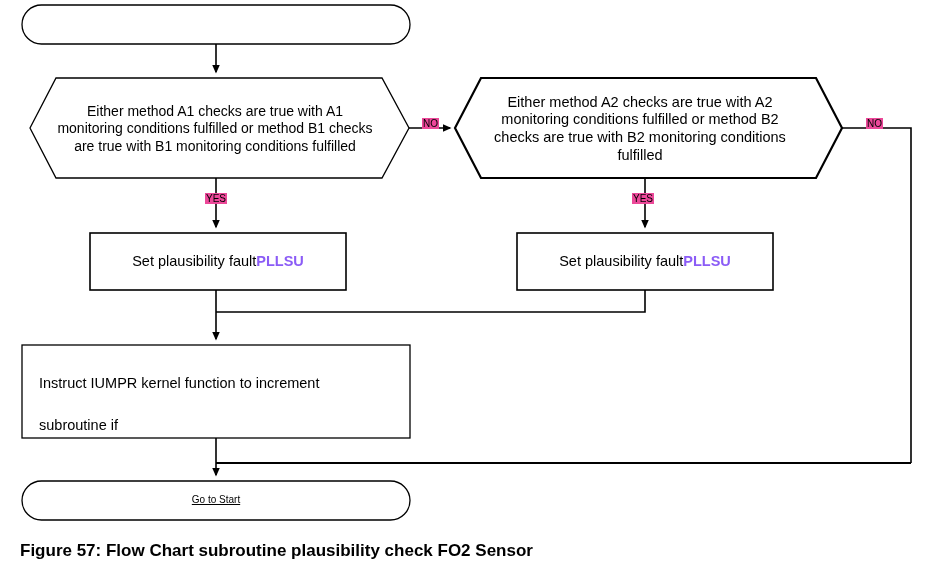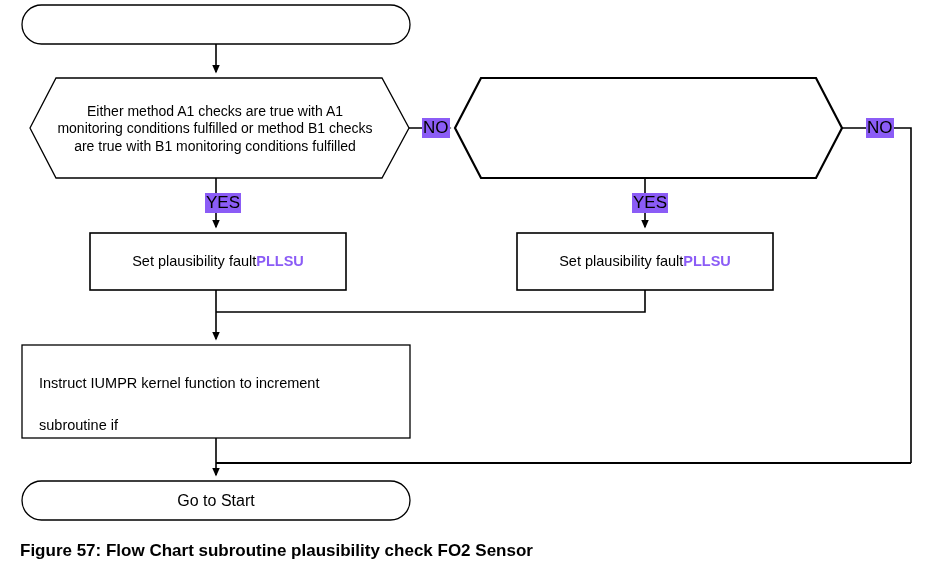--- a/index.html
+++ b/index.html
@@ -86,30 +86,31 @@
     width: 46px;
   }
   #iumpr-box-text .bullet-body {
     display: inline-block;
     vertical-align: top;
     width: 320px;
   }
   
   #goto-start-label {
     left: 30px; top: 481px; width: 372px; height: 39px;
-    font-size: 16px;
+    font-size: 10px;
+    text-decoration: underline;
   }
 
   
   .edge-label {
     position: absolute;
     font-family: "Liberation Sans", sans-serif;
-    font-size: 17px;
+    font-size: 10px;
     color: #000000;
-    background: #8b5cf6;
+    background: #ec4899;
     padding: 0 1px;
     pointer-events: none;
   }
   #label-yes-left  { left: 205px; top: 193px; }
   #label-yes-right { left: 632px; top: 193px; }
   #label-no-mid    { left: 422px; top: 118px; }
   #label-no-right  { left: 866px; top: 118px; }
 
   
   #figure-caption {
@@ -164,20 +165,21 @@
     <line x1="216" y1="290" x2="216" y2="339" stroke="#000000" stroke-width="1.6" marker-end="url(#arrowhead)"></line>
 
     <line x1="216" y1="438" x2="216" y2="475" stroke="#000000" stroke-width="1.6" marker-end="url(#arrowhead)"></line>
 
     <line x1="911" y1="463" x2="216" y2="463" stroke="#000000" stroke-width="1.8"></line>
   </svg>
 
 
   <div class="node-text centered" id="decision-a1-label">Either method A1 checks are true with A1 monitoring conditions fulfilled or method B1 checks are true with B1 monitoring conditions fulfilled</div>
 
+  <div class="node-text centered" id="decision-a2-label">Either method A2 checks are true with A2 monitoring conditions fulfilled or method B2 checks are true with B2 monitoring conditions fulfilled</div>
 
   <div class="node-text centered" id="process-left-label">
     <span>Set plausibility fault </span><span class="pllsu">PLLSU</span>
   </div>
 
   <div class="node-text centered" id="process-right-label">
     <span>Set plausibility fault </span><span class="pllsu">PLLSU</span>
   </div>
 
   <div class="node-text leftaligned" id="iumpr-box-text">

